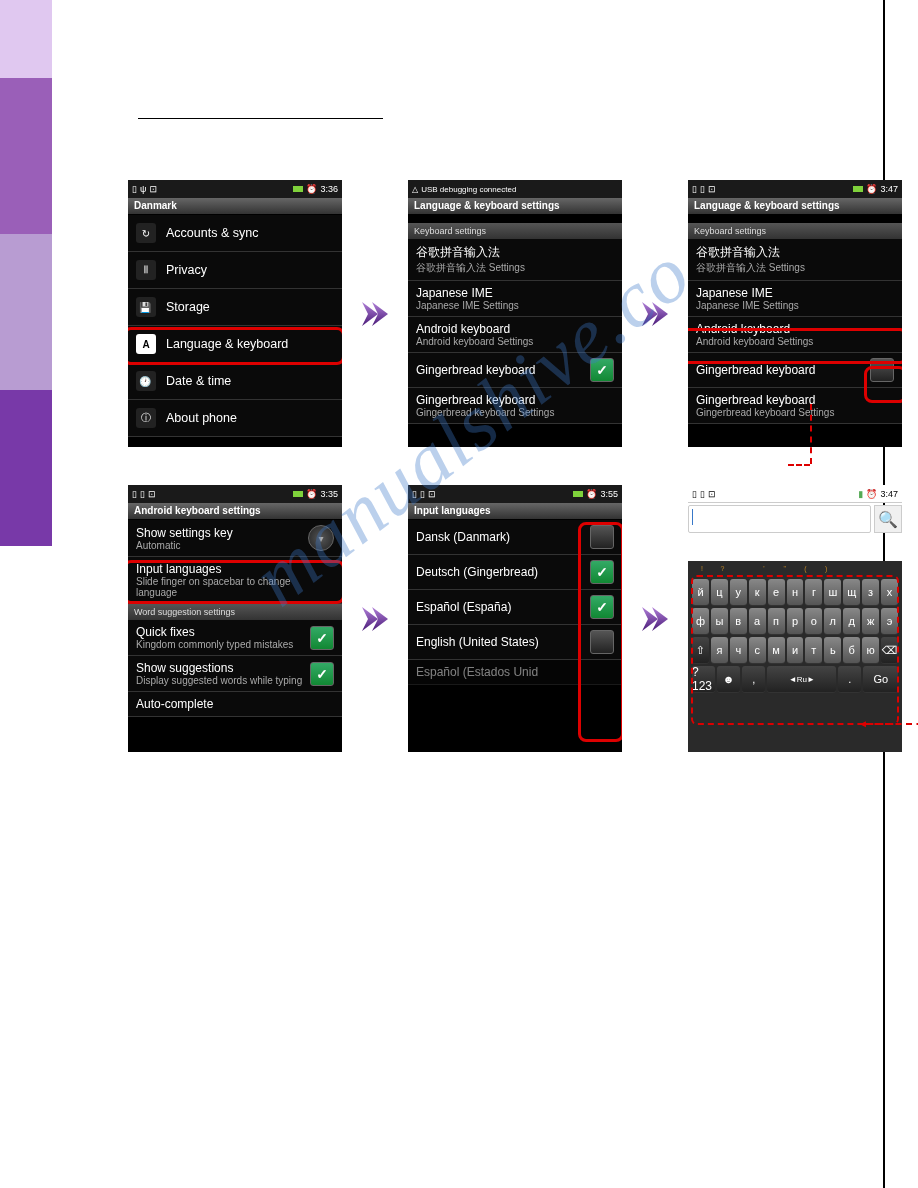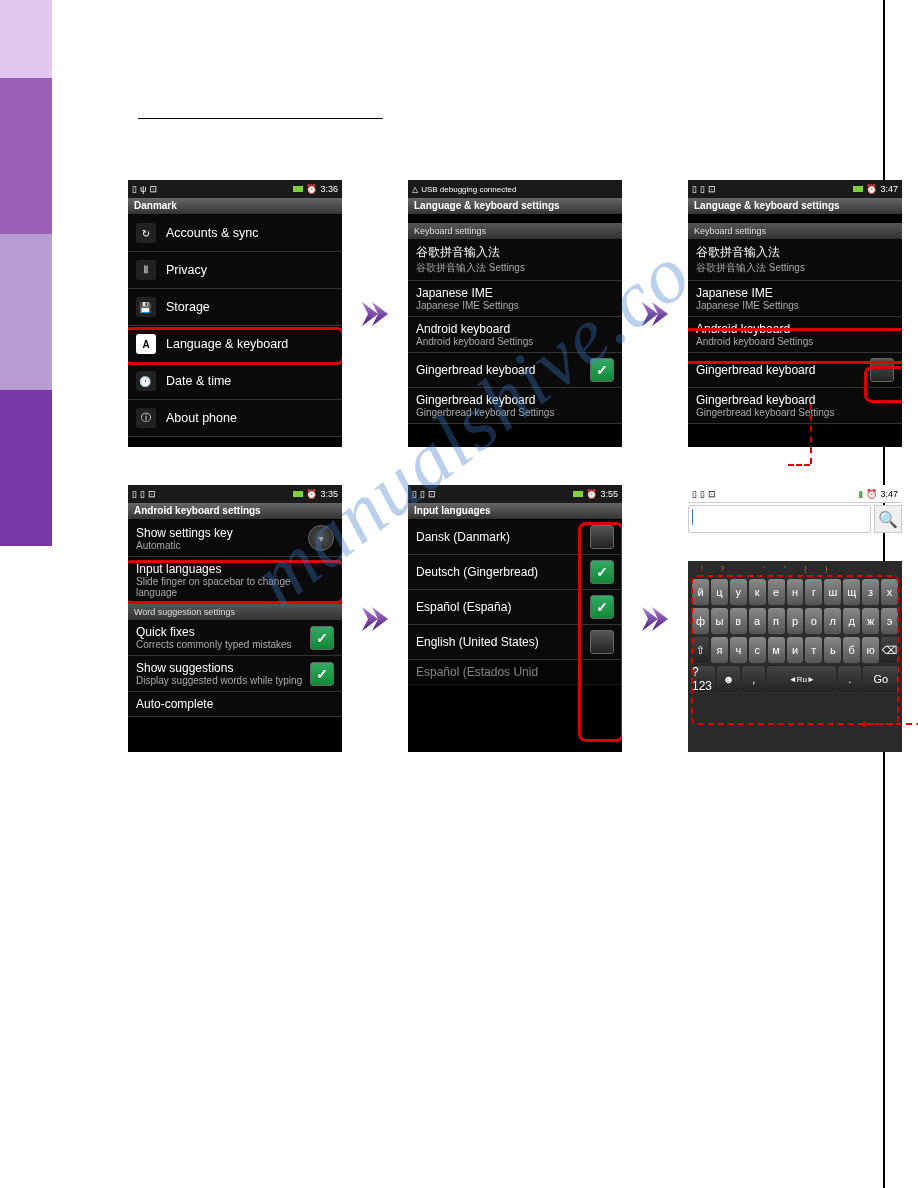--- a/index.html
+++ b/index.html
@@ -266,21 +266,21 @@
       <div class="kbd-item">
           <div class="col">
             <div class="t">Input languages</div>
             <div class="s">Slide finger on spacebar to change language</div>
           </div>
         </div>
       <div class="section-hdr">Word suggestion settings</div>
       <div class="kbd-item">
           <div class="col">
             <div class="t">Quick fixes</div>
-            <div class="s">Corrects commonly typed mistakes</div>
+            <div class="s">Kingdom commonly typed mistakes</div>
           </div>
           <div class="chk on"></div>
         </div>
       <div class="kbd-item">
           <div class="col">
             <div class="t">Show suggestions</div>
             <div class="s">Display suggested words while typing</div>
           </div>
           <div class="chk on"></div>
         </div>

